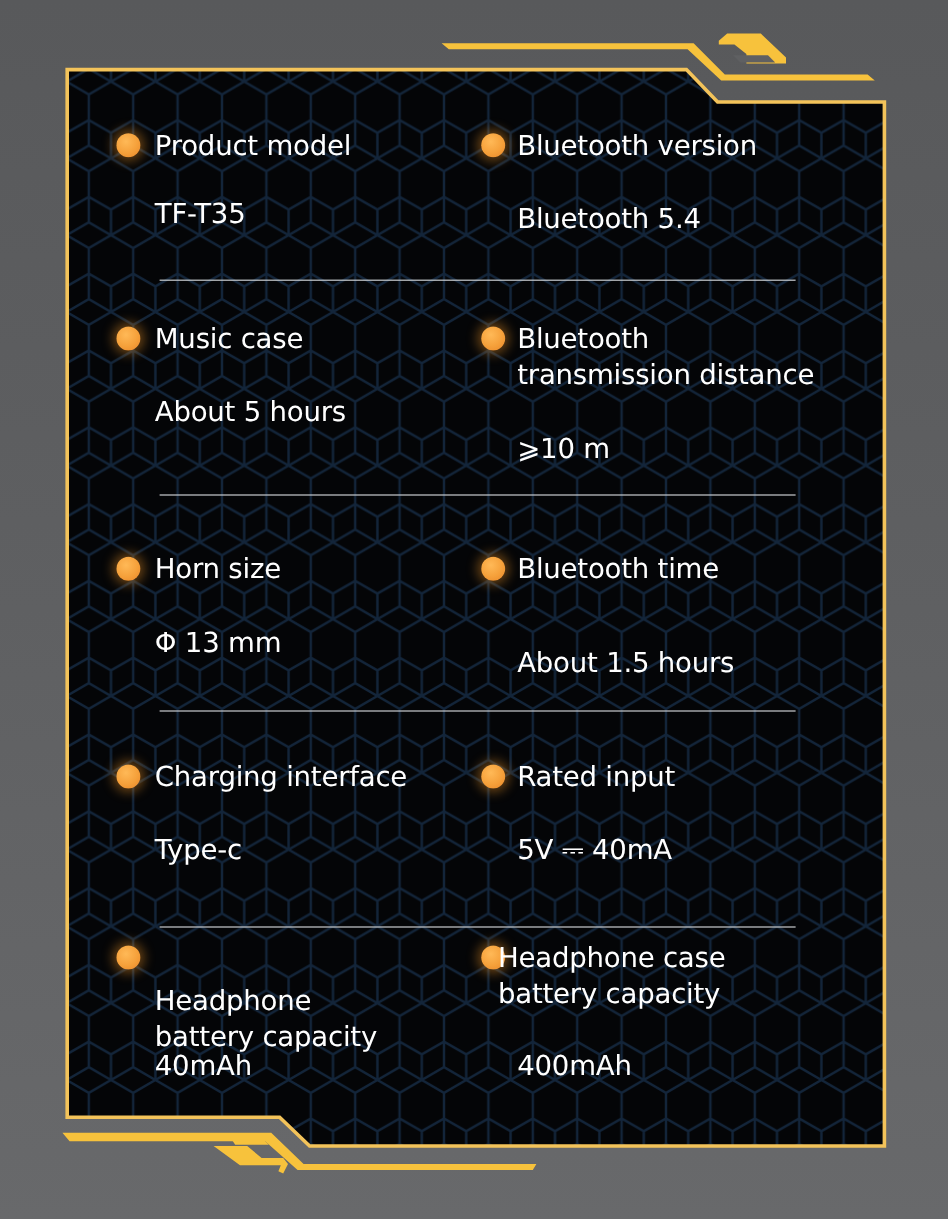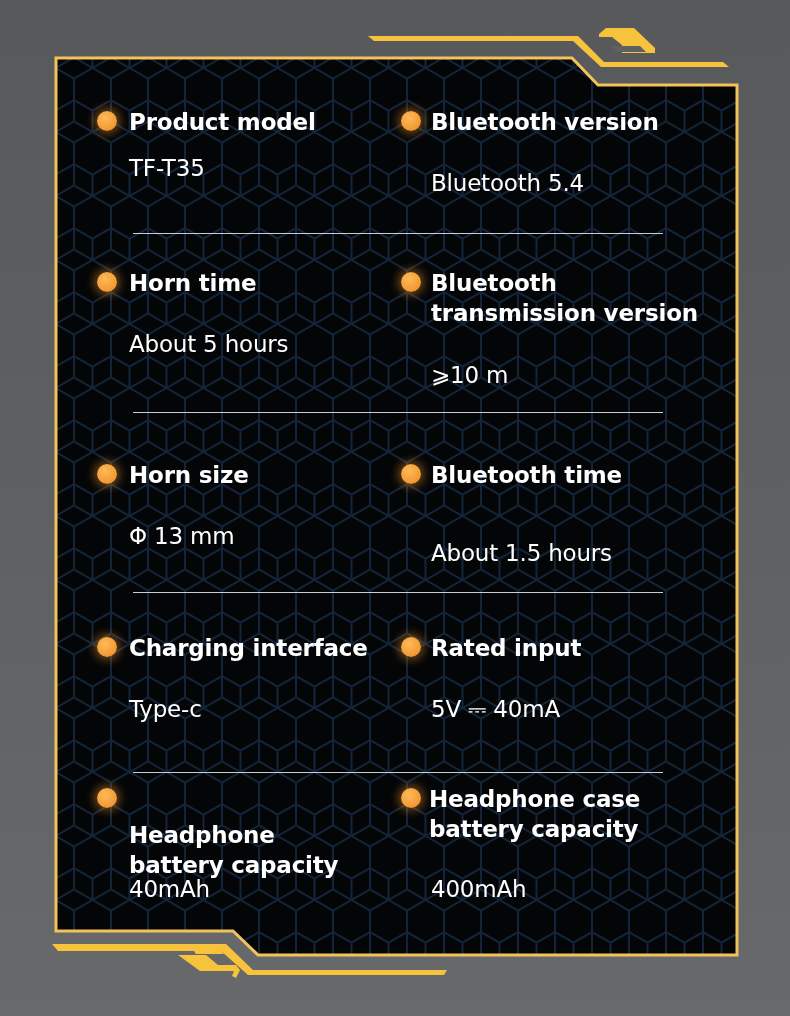--- a/index.html
+++ b/index.html
@@ -4,21 +4,21 @@
 <style>
   html,body{margin:0;padding:0;}
   body{width:790px;height:1016px;position:relative;overflow:hidden;
     background:linear-gradient(180deg,#58595b 0%,#5f6062 50%,#68696b 100%);
     font-family:"DejaVu Sans","Liberation Sans",sans-serif;}
   #frame{position:absolute;left:0;top:0;width:790px;height:1016px;}
   .spec{position:absolute;color:#fff;}
   .dot{position:absolute;width:20px;height:20px;border-radius:50%;
     background:radial-gradient(circle at 40% 35%,#ffb957 0%,#f5a03a 55%,#e8862a 100%);
     box-shadow:0 0 10px 3px rgba(240,150,40,0.45);}
-  .label{position:absolute;font-weight:bold;font-size:23px;line-height:30px;white-space:pre;letter-spacing:-0.2px;}
+  .label{position:absolute;font-weight:normal;font-size:23px;line-height:30px;white-space:pre;letter-spacing:-0.2px;}
   .value{position:absolute;font-size:23px;line-height:30px;white-space:pre;letter-spacing:-0.2px;}
   .divider{position:absolute;left:133px;width:530px;height:1px;background:#c9ccd0;}
 </style>
 </head>
 <body>
 
 <svg id="frame" width="790" height="1016" viewBox="0 0 790 1016" xmlns="http://www.w3.org/2000/svg">
   <defs>
     <pattern id="hex" width="37" height="64" patternUnits="userSpaceOnUse" x="0" y="4">
       <path d="M18.5 0 L37 10.7 L37 32 L18.5 42.7 L0 32 L0 10.7 Z M18.5 42.7 L18.5 64 M0 32 L0 53.3 M37 32 L37 53.3 M0 53.3 L18.5 64 M37 53.3 L18.5 64" fill="none" stroke="#13253a" stroke-width="2"></path>
@@ -45,38 +45,38 @@
     <path d="M178 955 L206 955 L218 965 L236 965 L240 970 L236 978 L232 976 L234 971 L200 971 L178 955 Z"></path>
     <path d="M192 948 L218 948 L224 954 L196 954 Z"></path>
   </g>
 </svg>
 
 <div id="specs">
 
   <div class="spec">
     <span class="dot" style="left:97px;top:111px"></span>
     <span class="label" style="left:129px;top:107px">Product model</span>
-    <span class="value" style="left:129px;top:153px">TF-T35</span>
+    <span class="value" style="left:129px;top:164px">TF-T35</span>
   </div>
   <div class="spec">
     <span class="dot" style="left:401px;top:111px"></span>
     <span class="label" style="left:431px;top:107px">Bluetooth version</span>
     <span class="value" style="left:431px;top:168px">Bluetooth 5.4</span>
   </div>
   <div class="divider" style="top:233px"></div>
 
   <div class="spec">
     <span class="dot" style="left:97px;top:272px"></span>
-    <span class="label" style="left:129px;top:268px">Horn time</span>
+    <span class="label" style="left:129px;top:268px">Music case</span>
     <span class="value" style="left:129px;top:329px">About 5 hours</span>
   </div>
   <div class="spec">
     <span class="dot" style="left:401px;top:272px"></span>
     <span class="label" style="left:431px;top:268px">Bluetooth
-transmission version</span>
+transmission distance</span>
     <span class="value" style="left:431px;top:360px">⩾10 m</span>
   </div>
   <div class="divider" style="top:412px"></div>
 
   <div class="spec">
     <span class="dot" style="left:97px;top:464px"></span>
     <span class="label" style="left:129px;top:460px">Horn size</span>
     <span class="value" style="left:129px;top:521px">Φ 13 mm</span>
   </div>
   <div class="spec">
@@ -99,17 +99,17 @@
   <div class="divider" style="top:772px"></div>
 
   <div class="spec">
     <span class="dot" style="left:97px;top:788px"></span>
     <span class="label" style="left:129px;top:820px">Headphone
 battery capacity</span>
     <span class="value" style="left:129px;top:874px">40mAh</span>
   </div>
   <div class="spec">
     <span class="dot" style="left:401px;top:788px"></span>
-    <span class="label" style="left:429px;top:784px">Headphone case
+    <span class="label" style="left:415px;top:784px">Headphone case
 battery capacity</span>
     <span class="value" style="left:431px;top:874px">400mAh</span>
   </div>
 </div>
 
 </body></html>

